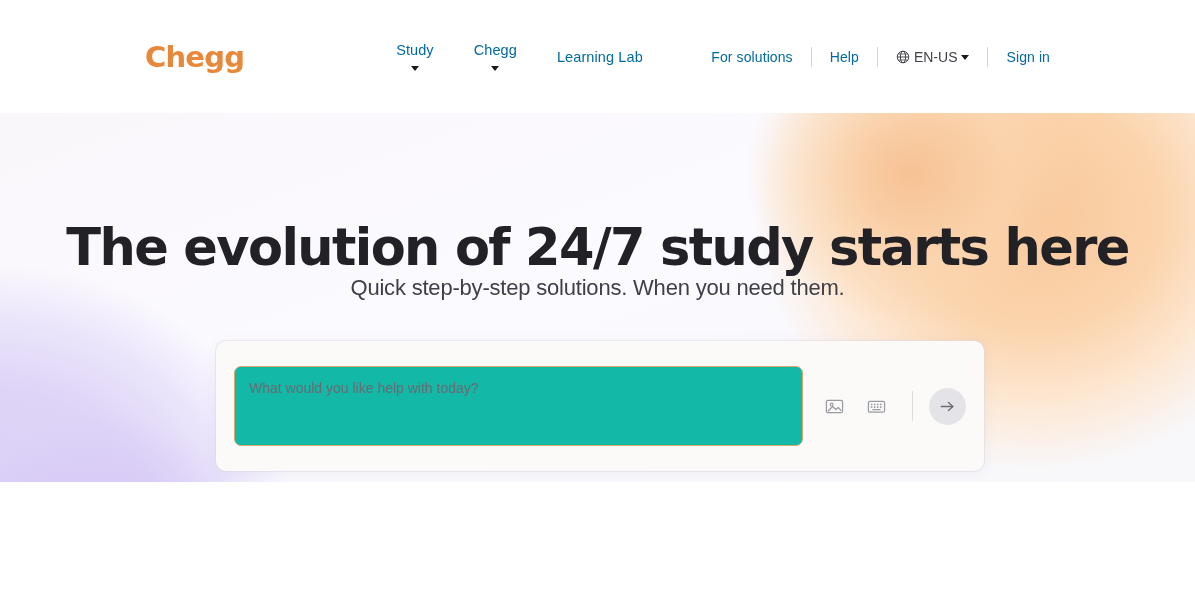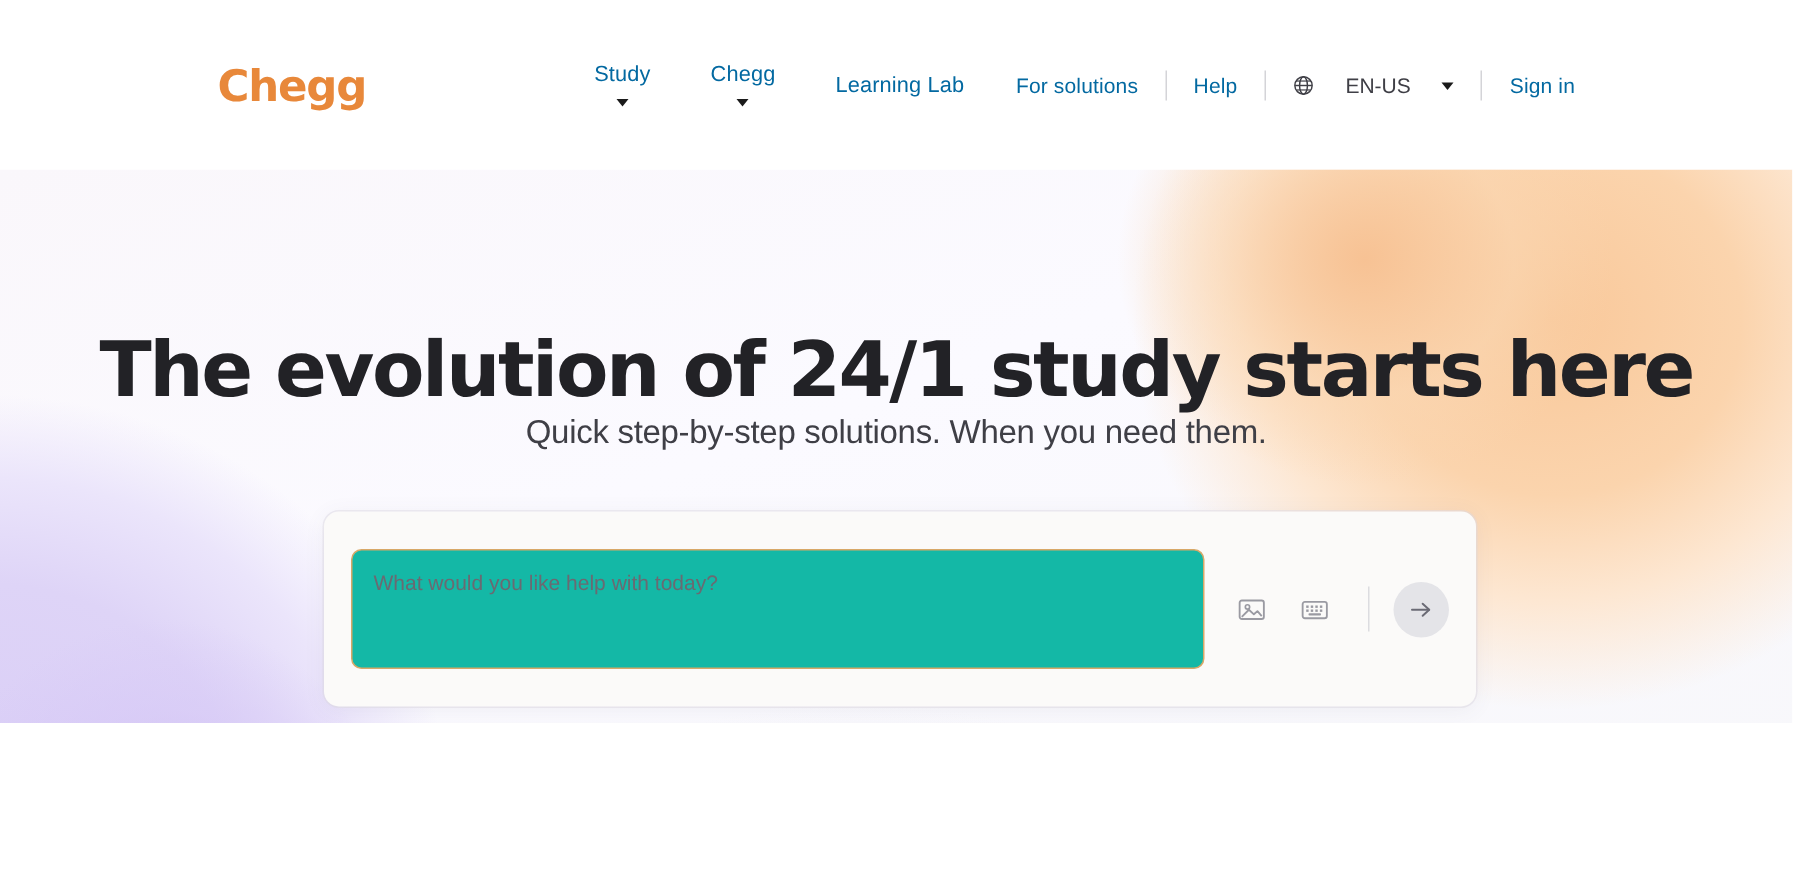--- a/index.html
+++ b/index.html
@@ -85,21 +85,21 @@
   .nav-sep {
     width: 1px;
     height: 20px;
     background: #d4d4d8;
     margin: 0 18px;
   }
 
   .lang {
     display: flex;
     align-items: center;
-    gap: 21px;
+    gap: 4px;
     cursor: pointer;
     font-size: 14px;
     color: #3f3f46;
     font-weight: 400;
   }
 
   .globe {
     width: 14px; height: 14px;
     display: inline-block;
     flex: none;
@@ -330,21 +330,21 @@
 
   <section class="hero">
 
     <div class="blob blob-peach"></div>
     <div class="blob blob-peach-2"></div>
     <div class="blob blob-purple"></div>
     <div class="blob blob-purple-2"></div>
     <div class="blob blob-grey"></div>
 
     <div class="hero-content">
-      <h1 class="headline">The evolution of 24/1 study starts here</h1>
+      <h1 class="headline">The evolution of 24/7 study starts here</h1>
       <p class="subhead">Quick step-by-step solutions. When you need them.</p>
     </div>
 
     <div class="search-card">
 
       <textarea class="search-box" placeholder="What would you like help with today?" style=""></textarea>
 
       <div class="tools">
 
         <button class="icon-btn">

